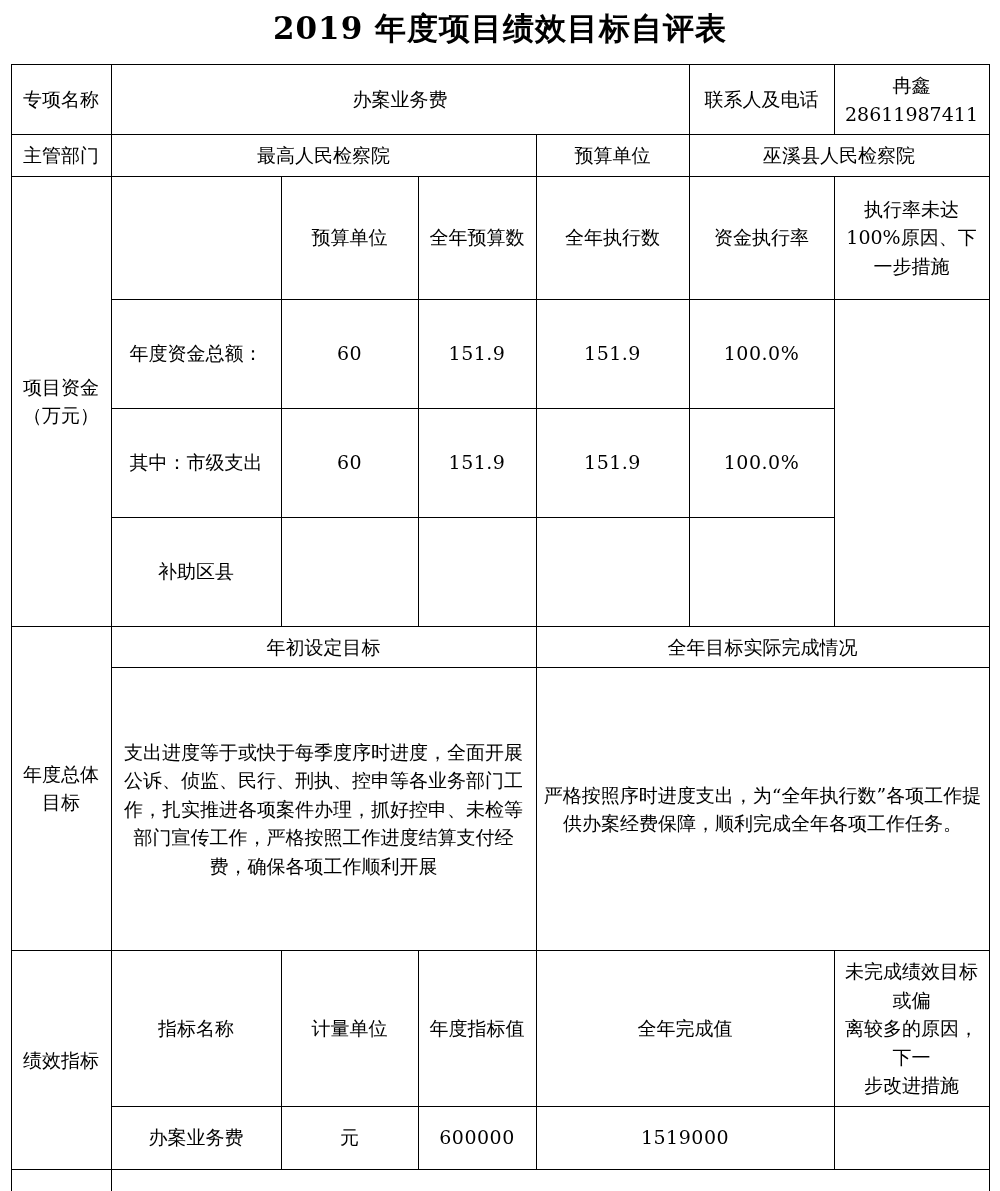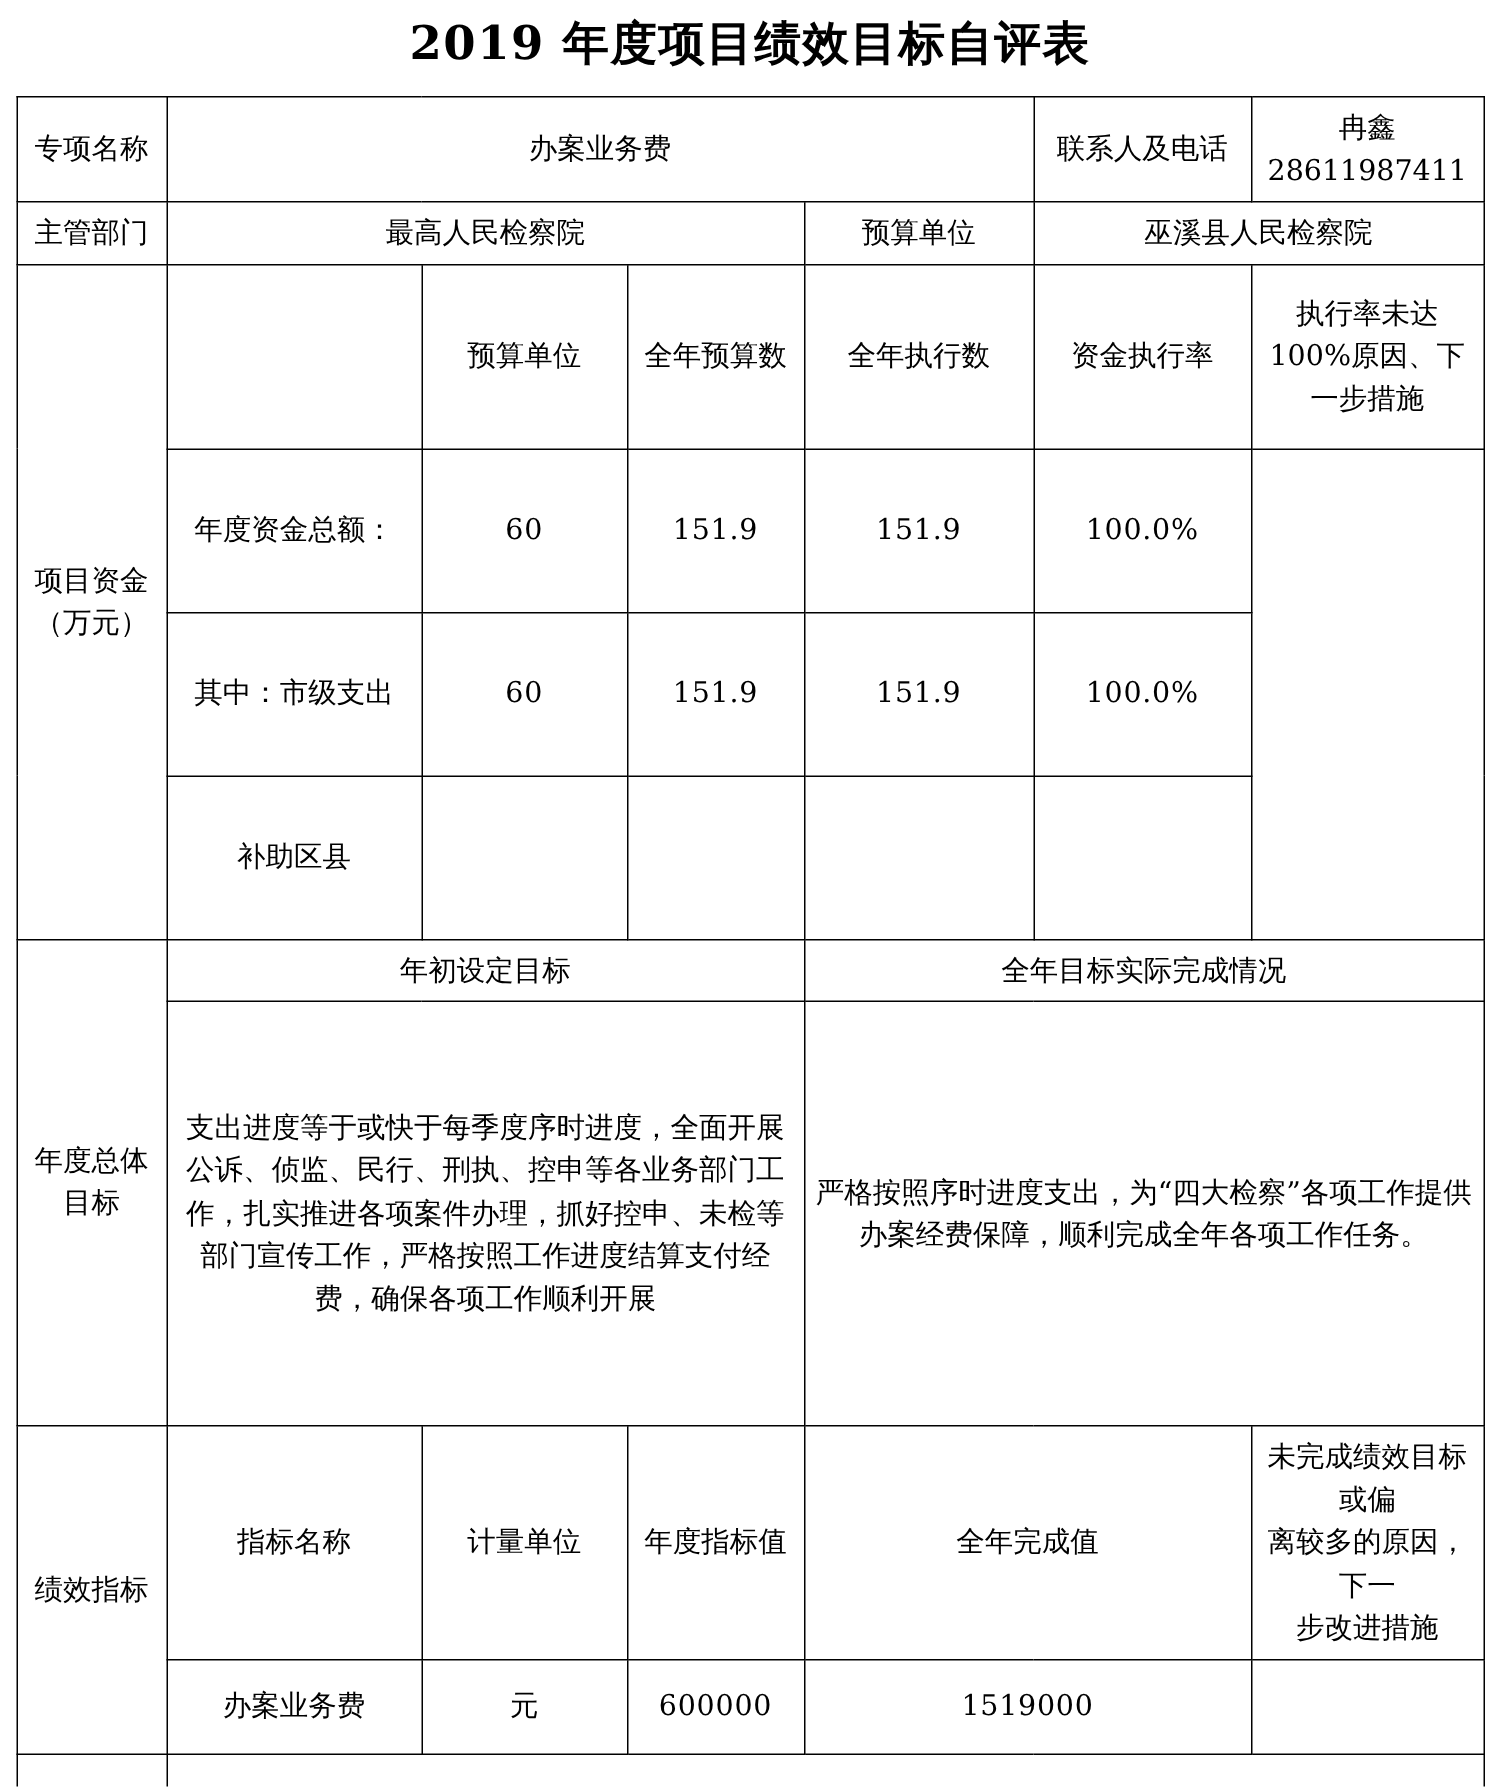--- a/index.html
+++ b/index.html
@@ -148,21 +148,21 @@
         <td rowspan="2" class="tall-label">
           <div>年度总体</div>
           <div>目标</div>
         </td>
         <td colspan="3">年初设定目标</td>
         <td colspan="3">全年目标实际完成情况</td>
       </tr>
 
       <tr>
         <td colspan="3" class="cell-para" style="height:270px">支出进度等于或快于每季度序时进度，全面开展公诉、侦监、民行、刑执、控申等各业务部门工作，扎实推进各项案件办理，抓好控申、未检等部门宣传工作，严格按照工作进度结算支付经费，确保各项工作顺利开展</td>
-        <td colspan="3" class="cell-para">严格按照序时进度支出，为“四大检察”各项工作提供办案经费保障，顺利完成全年各项工作任务。</td>
+        <td colspan="3" class="cell-para">严格按照序时进度支出，为“全年执行数”各项工作提供办案经费保障，顺利完成全年各项工作任务。</td>
       </tr>
 
       <tr>
         <td rowspan="2">绩效指标</td>
         <td style="height:110px">指标名称</td>
         <td>计量单位</td>
         <td>年度指标值</td>
         <td colspan="2">全年完成值</td>
         <td class="small-wrap">
           <div>未完成绩效目标或偏</div>

